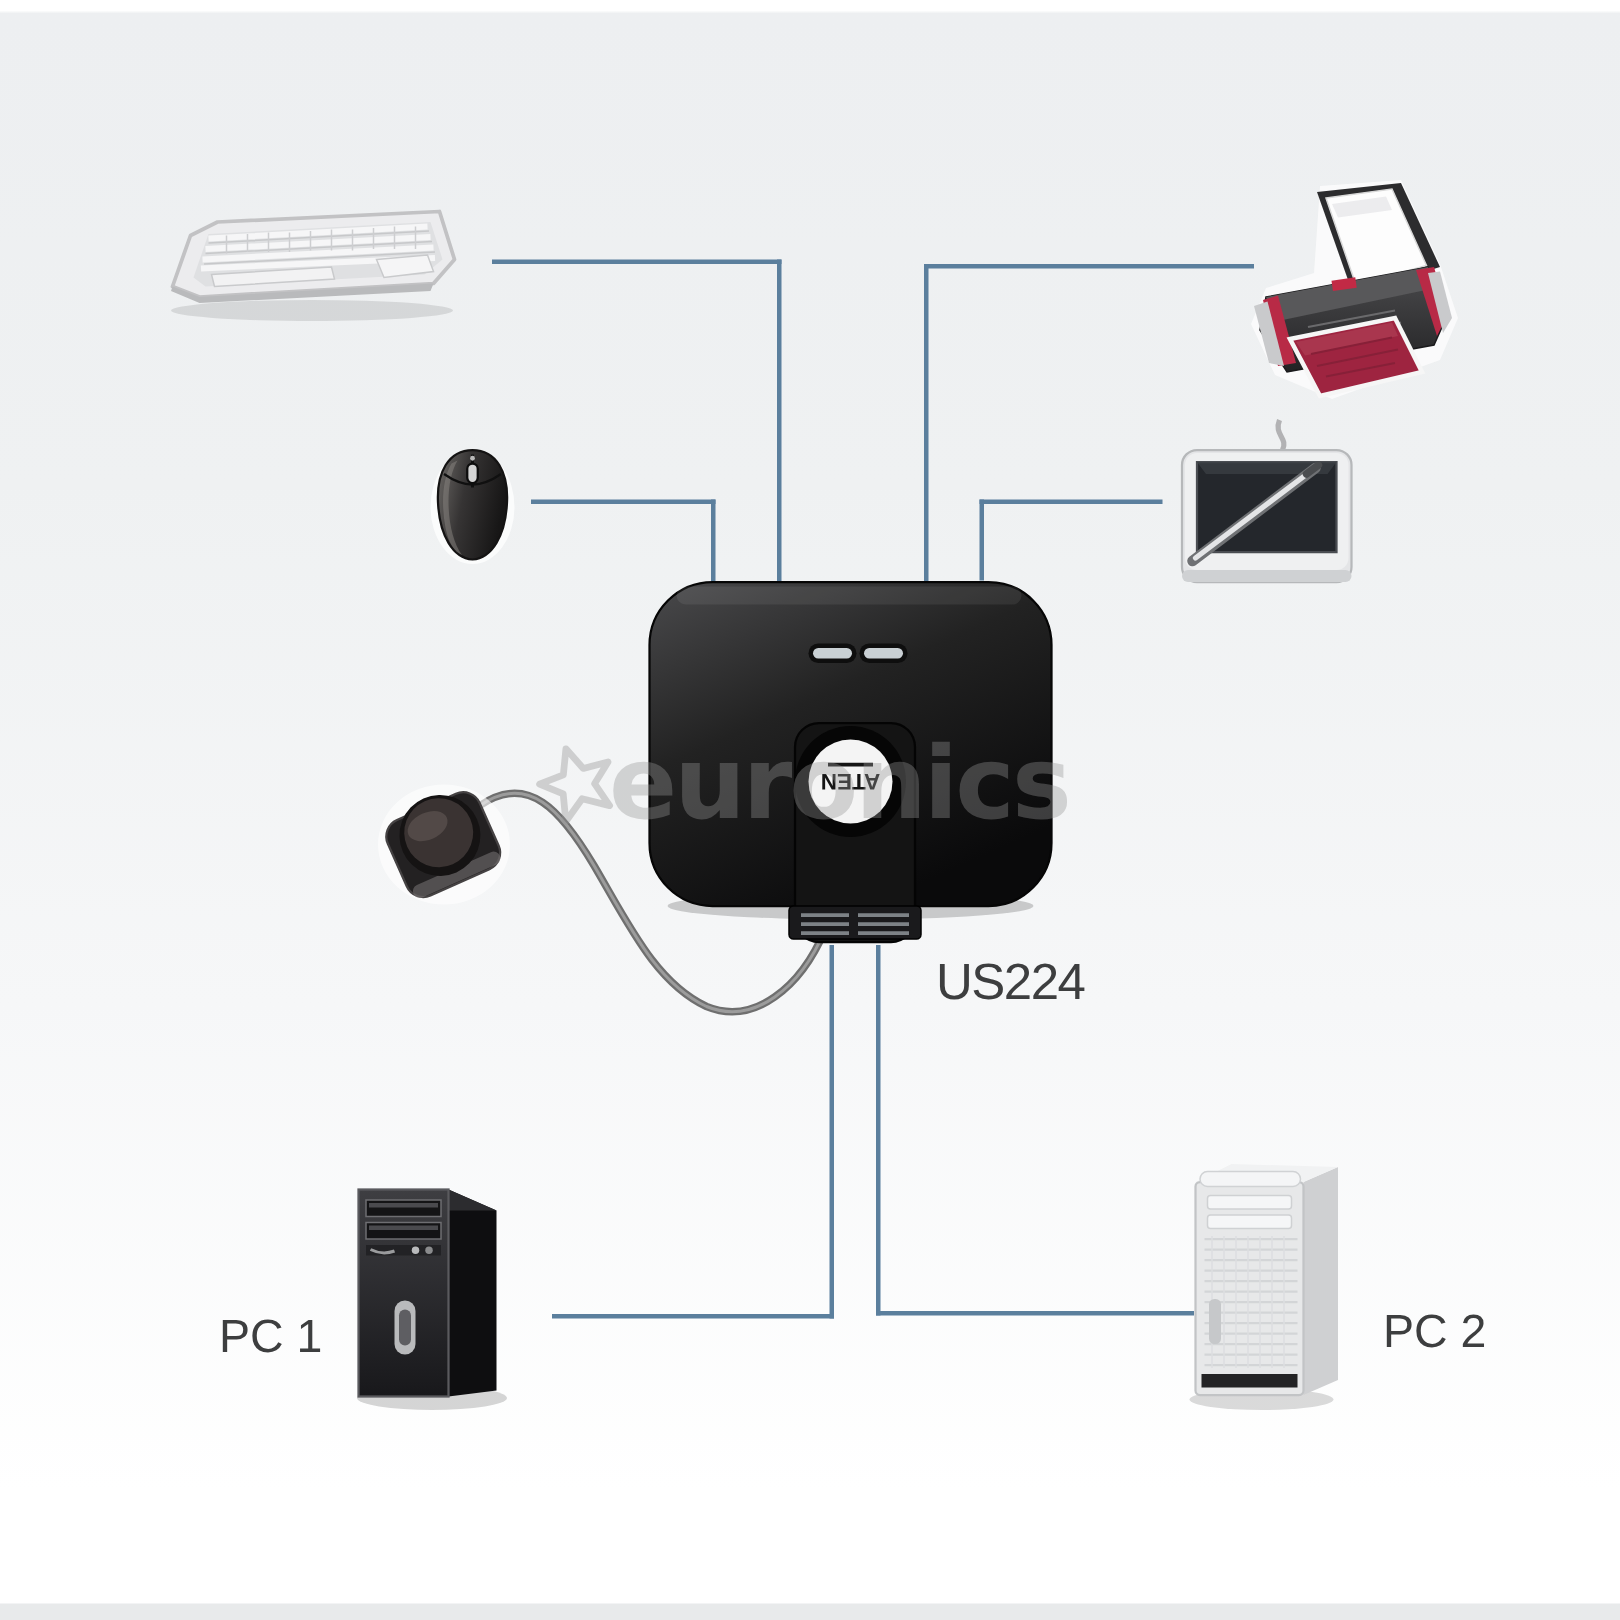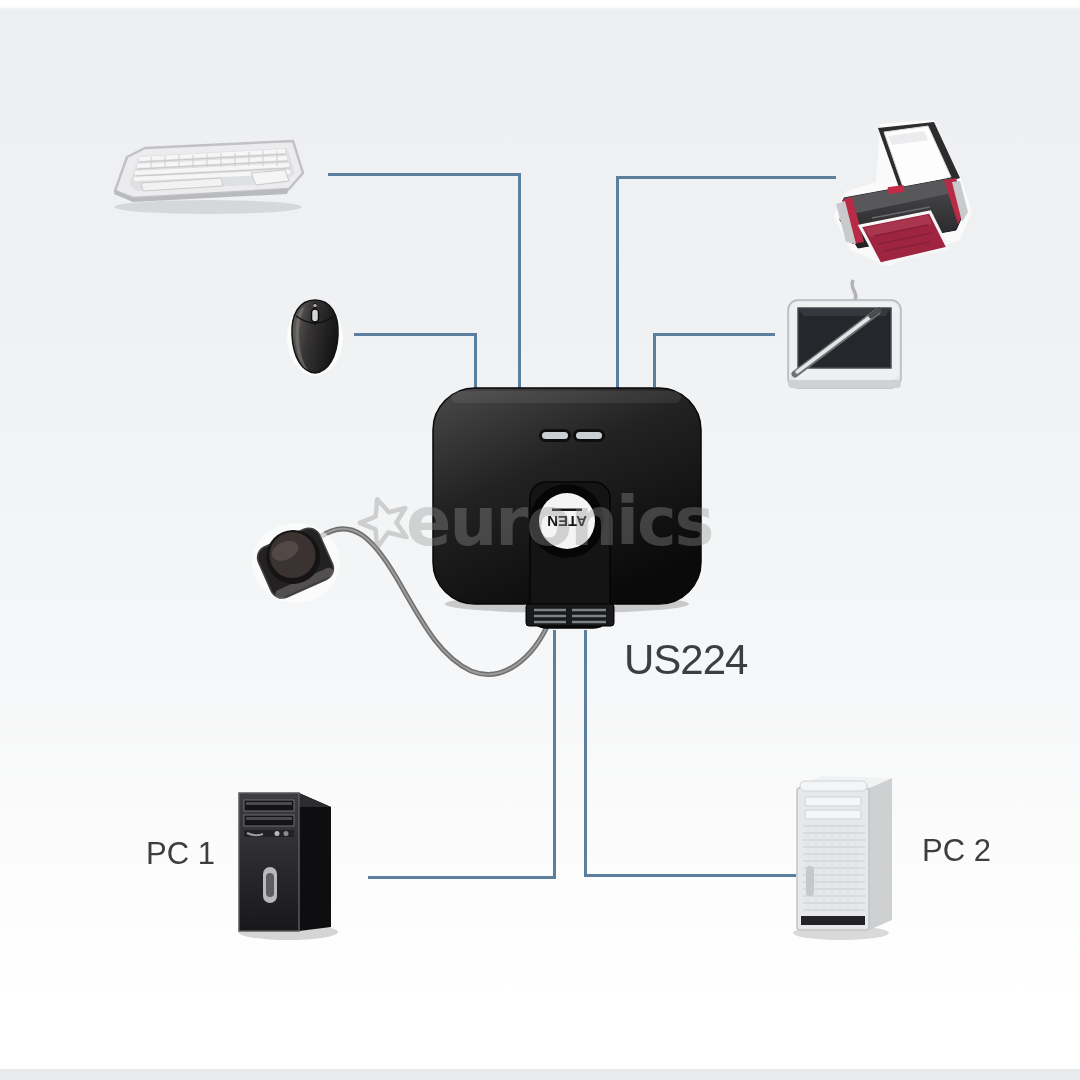--- a/index.html
+++ b/index.html
@@ -3,22 +3,22 @@
 <meta charset="utf-8">
 <style>
   html,body{margin:0;padding:0;background:#fff;}
   #stage{
     position:relative;width:1080px;height:1080px;overflow:hidden;
     font-family:"Liberation Sans",sans-serif;
     background:linear-gradient(180deg,#ffffff 0px,#ffffff 7px,#edeff1 9px,#eff1f2 30%,#f6f7f8 62%,#ffffff 92%);
   }
   .cline{position:absolute;background:#5b7f9d;}
   .lbl{position:absolute;color:#3d3e3f;}
-  .lbl-model{font-size:42px;letter-spacing:-1px;}
-  .lbl-pc{font-size:31px;}
+  .lbl-model{font-size:34px;letter-spacing:-1px;}
+  .lbl-pc{font-size:31px;margin-top:37px;}
   #watermark{
     position:absolute;left:356px;top:489px;z-index:60;display:flex;align-items:center;
     pointer-events:none;
   }
   #watermark .wm-text{
     font-family:"DejaVu Sans",sans-serif;font-weight:bold;font-size:67px;
     letter-spacing:-2px;color:rgba(150,150,150,0.37);line-height:1;margin-left:-8px;
     text-transform:lowercase;
   }
   .dev{position:absolute;}

